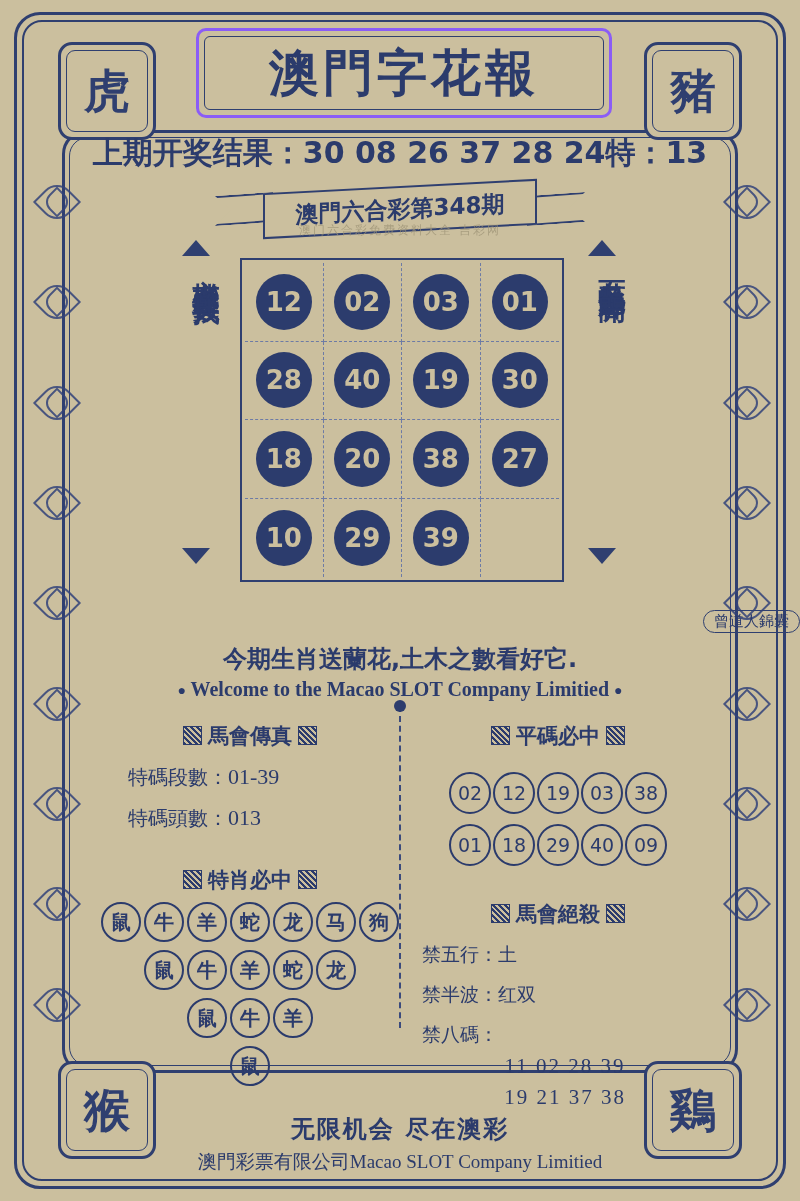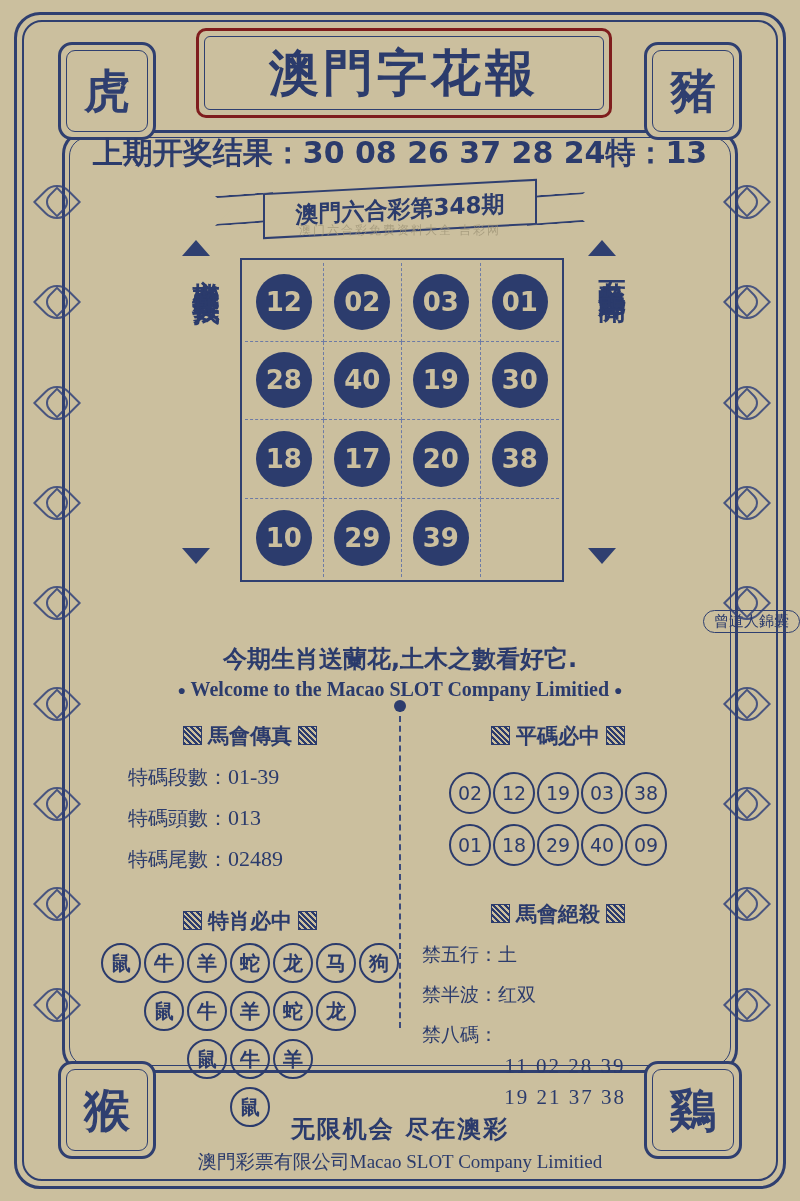--- a/index.html
+++ b/index.html
@@ -74,21 +74,21 @@
     transform:rotate(45deg);
   }
   .orn:after{
     width:18px;height:18px;margin:-9px 0 0 -9px;border-radius:50% 0 50% 0;
     transform:rotate(-45deg);
   }
 
   
   .title-box{
     position:absolute;left:196px;top:28px;width:410px;height:84px;
-    border:3px solid #7f1d1d;border-radius:10px;
+    border:3px solid #8b5cf6;border-radius:10px;
     display:flex;align-items:center;justify-content:center;
     background:#cbbf9e;
   }
   .title-box:after{
     content:"";position:absolute;left:5px;top:5px;right:5px;bottom:5px;
     border:1px solid #2f3f70;border-radius:6px;
   }
   .title-box span{
     font-size:50px;font-weight:bold;letter-spacing:4px;color:#2b3b6c;
     font-family:"DejaVu Sans", sans-serif;z-index:2;
@@ -359,27 +359,27 @@
       <div class="cell">
           <div class="ball">19</div>
         </div>
       <div class="cell">
           <div class="ball">30</div>
         </div>
       <div class="cell">
           <div class="ball">18</div>
         </div>
       <div class="cell">
-          <div class="ball">17</div>
-        </div>
-      <div class="cell">
           <div class="ball">20</div>
         </div>
       <div class="cell">
           <div class="ball">38</div>
+        </div>
+      <div class="cell">
+          <div class="ball">27</div>
         </div>
       <div class="cell">
           <div class="ball">10</div>
         </div>
       <div class="cell">
           <div class="ball">29</div>
         </div>
       <div class="cell">
           <div class="ball">39</div>
         </div>
@@ -401,23 +401,20 @@
   <div class="colL">
     <div class="sec-title">
       <span class="hatch"></span><span>馬會傳真</span><span class="hatch"></span>
     </div>
 
     <div class="kv">
       <b>特碼段數：</b><span class="val">01-39</span>
     </div>
     <div class="kv">
       <b>特碼頭數：</b><span class="val">013</span>
-    </div>
-    <div class="kv">
-      <b>特碼尾數：</b><span class="val">02489</span>
     </div>
 
     <div class="sec-title" style="margin-top:34px;">
       <span class="hatch"></span><span>特肖必中</span><span class="hatch"></span>
     </div>
 
     <div class="zrow">
       <div class="zball">鼠</div>
       <div class="zball">牛</div>
       <div class="zball">羊</div>

